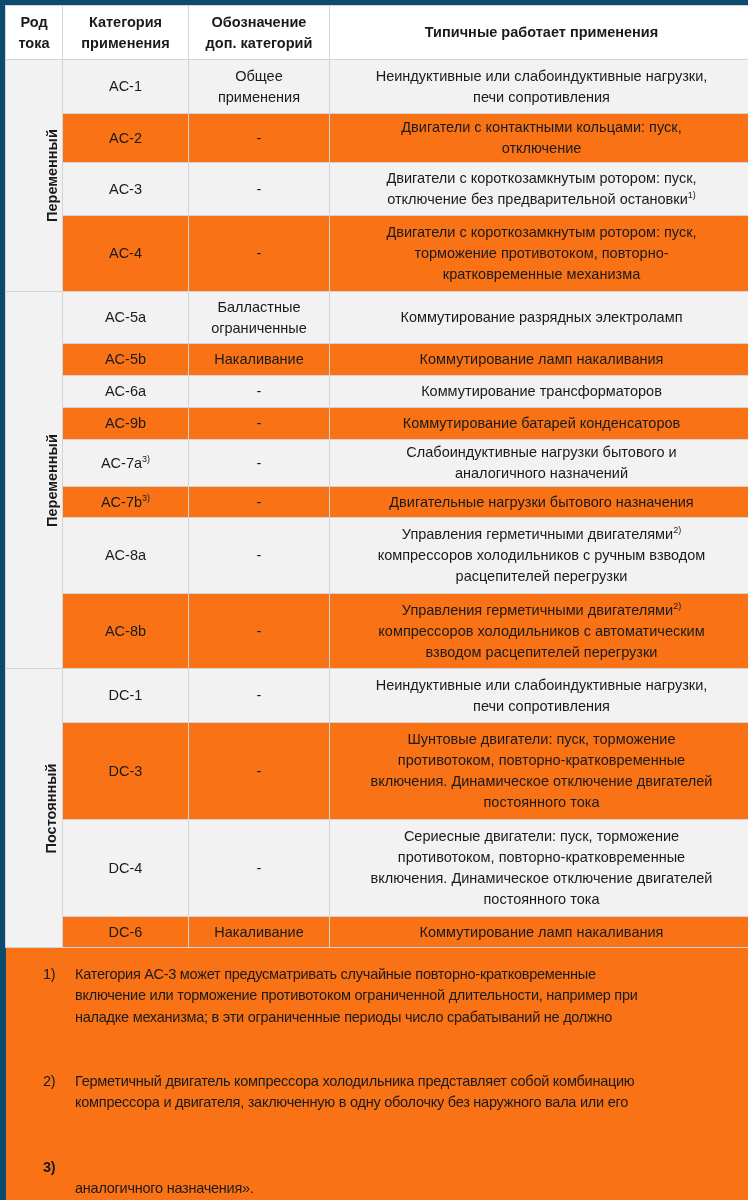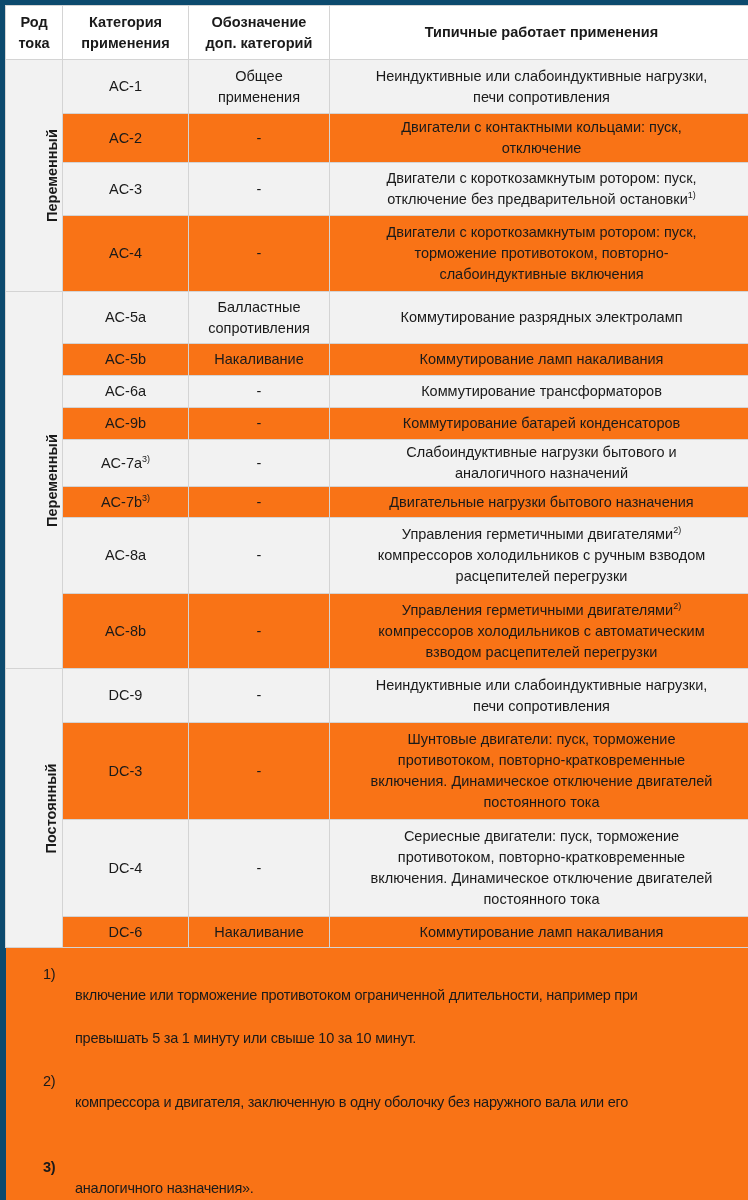--- a/index.html
+++ b/index.html
@@ -64,29 +64,29 @@
         <td class="c"><span>Двигатели с контактными кольцами: пуск,</span><br><span>отключение</span></td>
       </tr>
       <tr class="g" style="height:53px">
         <td class="c"><span>AC-3</span></td>
         <td class="c"><span>-</span></td>
         <td class="c"><span>Двигатели с короткозамкнутым ротором: пуск,</span><br><span>отключение без предварительной остановки</span><sup>1)</sup></td>
       </tr>
       <tr style="height:76px">
         <td class="c"><span>AC-4</span></td>
         <td class="c"><span>-</span></td>
-        <td class="c"><span>Двигатели с короткозамкнутым ротором: пуск,</span><br><span>торможение противотоком, повторно-</span><br><span>слабоиндуктивные включения</span></td>
+        <td class="c"><span>Двигатели с короткозамкнутым ротором: пуск,</span><br><span>торможение противотоком, повторно-</span><br><span>кратковременные механизма</span></td>
       </tr>
 
       <tr class="g" style="height:52px">
         <td class="grp" rowspan="8">
           <span class="vert">Переменный</span>
         </td>
         <td class="c"><span>AC-5a</span></td>
-        <td class="c"><span>Балластные</span><br><span>сопротивления</span></td>
+        <td class="c"><span>Балластные</span><br><span>ограниченные</span></td>
         <td class="c"><span>Коммутирование разрядных электроламп</span></td>
       </tr>
       <tr style="height:32px">
         <td class="c"><span>AC-5b</span></td>
         <td class="c"><span>Накаливание</span></td>
         <td class="c"><span>Коммутирование ламп накаливания</span></td>
       </tr>
       <tr class="g" style="height:32px">
         <td class="c"><span>AC-6a</span></td>
         <td class="c"><span>-</span></td>
@@ -115,21 +115,21 @@
       <tr style="height:75px">
         <td class="c"><span>AC-8b</span></td>
         <td class="c"><span>-</span></td>
         <td class="c"><span>Управления герметичными двигателями</span><sup>2)</sup><br><span>компрессоров холодильников с автоматическим</span><br><span>взводом расцепителей перегрузки</span></td>
       </tr>
 
       <tr class="g" style="height:54px">
         <td class="grp" rowspan="4">
           <span class="vert">Постоянный</span>
         </td>
-        <td class="c"><span>DC-9</span></td>
+        <td class="c"><span>DC-1</span></td>
         <td class="c"><span>-</span></td>
         <td class="c"><span>Неиндуктивные или слабоиндуктивные нагрузки,</span><br><span>печи сопротивления</span></td>
       </tr>
       <tr style="height:97px">
         <td class="c"><span>DC-3</span></td>
         <td class="c"><span>-</span></td>
         <td class="c"><span>Шунтовые двигатели: пуск, торможение</span><br><span>противотоком, повторно-кратковременные</span><br><span>включения. Динамическое отключение двигателей</span><br><span>постоянного тока</span></td>
       </tr>
       <tr class="g" style="height:97px">
         <td class="c"><span>DC-4</span></td>
@@ -141,30 +141,29 @@
         <td class="c"><span>Накаливание</span></td>
         <td class="c"><span>Коммутирование ламп накаливания</span></td>
       </tr>
     </tbody>
   </table>
 
   <div class="notes">
     <div class="note" style="top:5px">
       <span class="num">1)</span>
       <div class="txt">
-        <br>
+        <span>Категория АС-3 может предусматривать случайные повторно-кратковременные</span><br>
         <span>включение или торможение противотоком ограниченной длительности, например при</span><br>
-        <br>
-        <span>превышать 5 за 1 минуту или свыше 10 за 10 минут.</span>
+        <span>наладке механизма; в эти ограниченные периоды число срабатываний не должно</span><br>
       </div>
     </div>
     <div class="note" style="top:112px">
       <span class="num">2)</span>
       <div class="txt">
-        <br>
+        <span>Герметичный двигатель компрессора холодильника представляет собой комбинацию</span><br>
         <span>компрессора и двигателя, заключенную в одну оболочку без наружного вала или его</span><br>
       </div>
     </div>
     <div class="note" style="top:198px">
       <span class="num bold">3)</span>
       <div class="txt">
         <br>
         <span>аналогичного назначения».</span>
       </div>
     </div>

